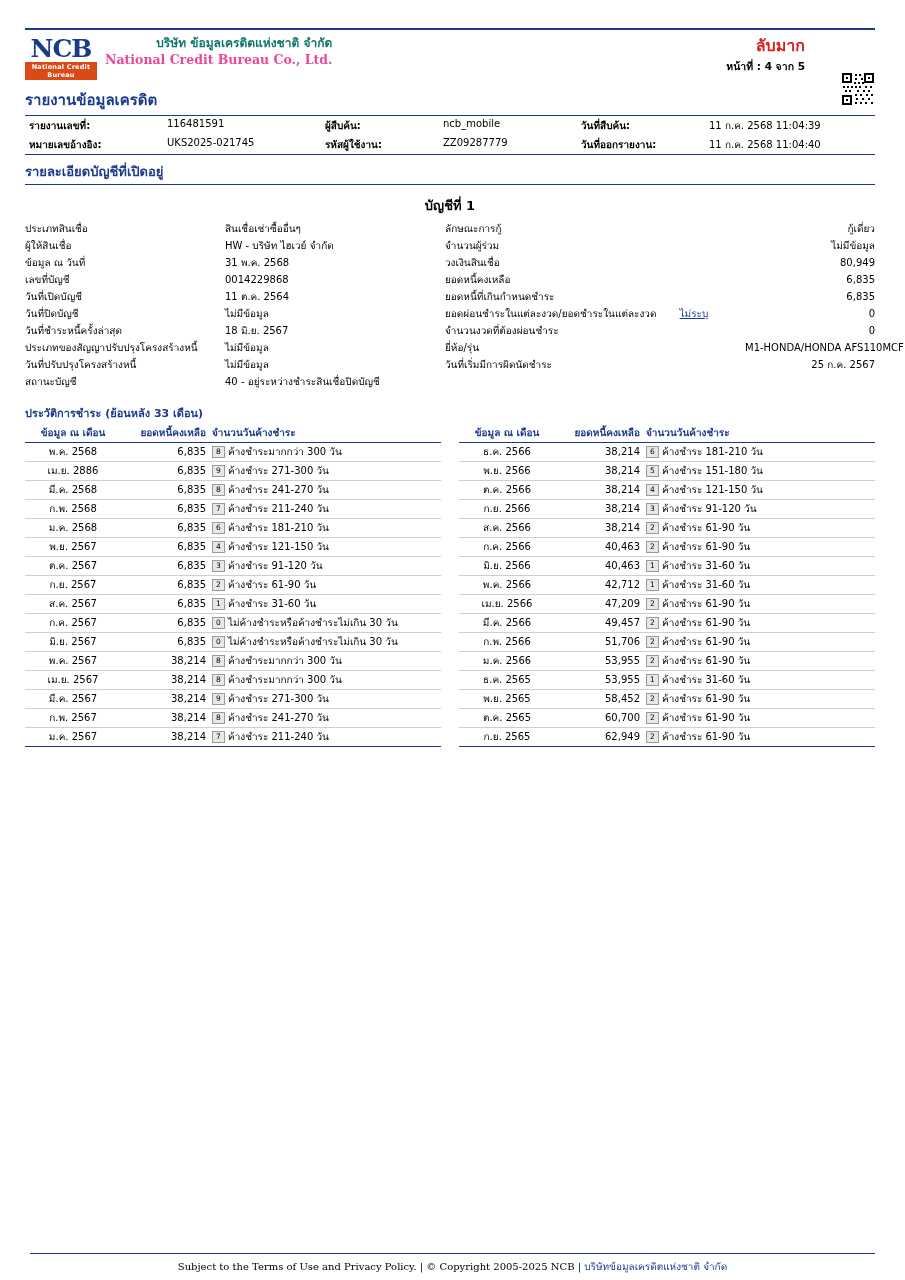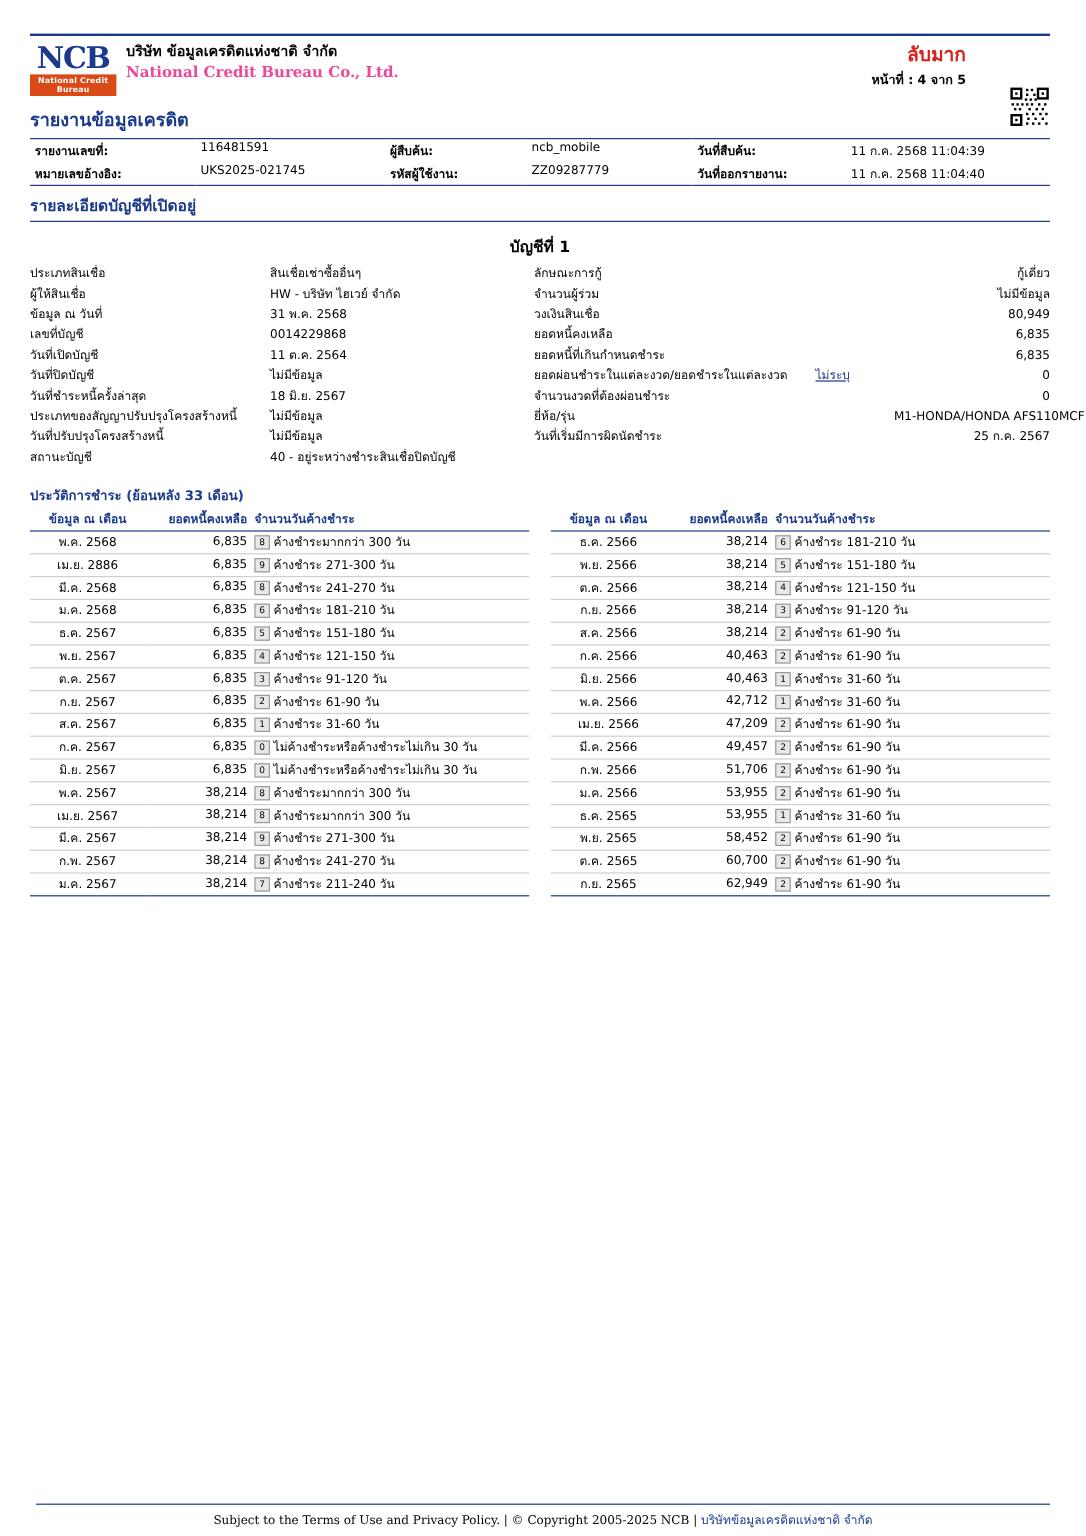--- a/index.html
+++ b/index.html
@@ -52,22 +52,23 @@
     background: #d94a16;
     color: #fff;
     font-size: 6.5px;
     font-weight: bold;
     letter-spacing: .2px;
     padding: 1px 0 1px 0;
   }
   .brand-text .line1 {
     font-size: 12px;
     font-weight: bold;
-    color: #000000;
+    color: #0f766e;
     line-height: 1.3;
+    text-align: right;
   }
   .brand-text .line2 {
     font-family: "DejaVu Serif", serif;
     font-size: 12.5px;
     font-weight: bold;
     color: #ec4899;
     line-height: 1.3;
   }
   .header-right {
     text-align: right;
@@ -382,28 +383,28 @@
               <td class="c-date">เม.ย. 2886</td>
               <td class="c-amt">6,835</td>
               <td class="c-stat"><span class="code-box">9</span>ค้างชำระ 271-300 วัน</td>
             </tr>
             <tr>
               <td class="c-date">มี.ค. 2568</td>
               <td class="c-amt">6,835</td>
               <td class="c-stat"><span class="code-box">8</span>ค้างชำระ 241-270 วัน</td>
             </tr>
             <tr>
+              <td class="c-date">ก.พ. 2568</td>
+              <td class="c-amt">6,835</td>
+              <td class="c-stat"><span class="code-box">7</span>ค้างชำระ 211-240 วัน</td>
+            </tr>
+            <tr>
               <td class="c-date">ม.ค. 2568</td>
               <td class="c-amt">6,835</td>
               <td class="c-stat"><span class="code-box">6</span>ค้างชำระ 181-210 วัน</td>
-            </tr>
-            <tr>
-              <td class="c-date">ธ.ค. 2567</td>
-              <td class="c-amt">6,835</td>
-              <td class="c-stat"><span class="code-box">5</span>ค้างชำระ 151-180 วัน</td>
             </tr>
             <tr>
               <td class="c-date">พ.ย. 2567</td>
               <td class="c-amt">6,835</td>
               <td class="c-stat"><span class="code-box">4</span>ค้างชำระ 121-150 วัน</td>
             </tr>
             <tr>
               <td class="c-date">ต.ค. 2567</td>
               <td class="c-amt">6,835</td>
               <td class="c-stat"><span class="code-box">3</span>ค้างชำระ 91-120 วัน</td>

